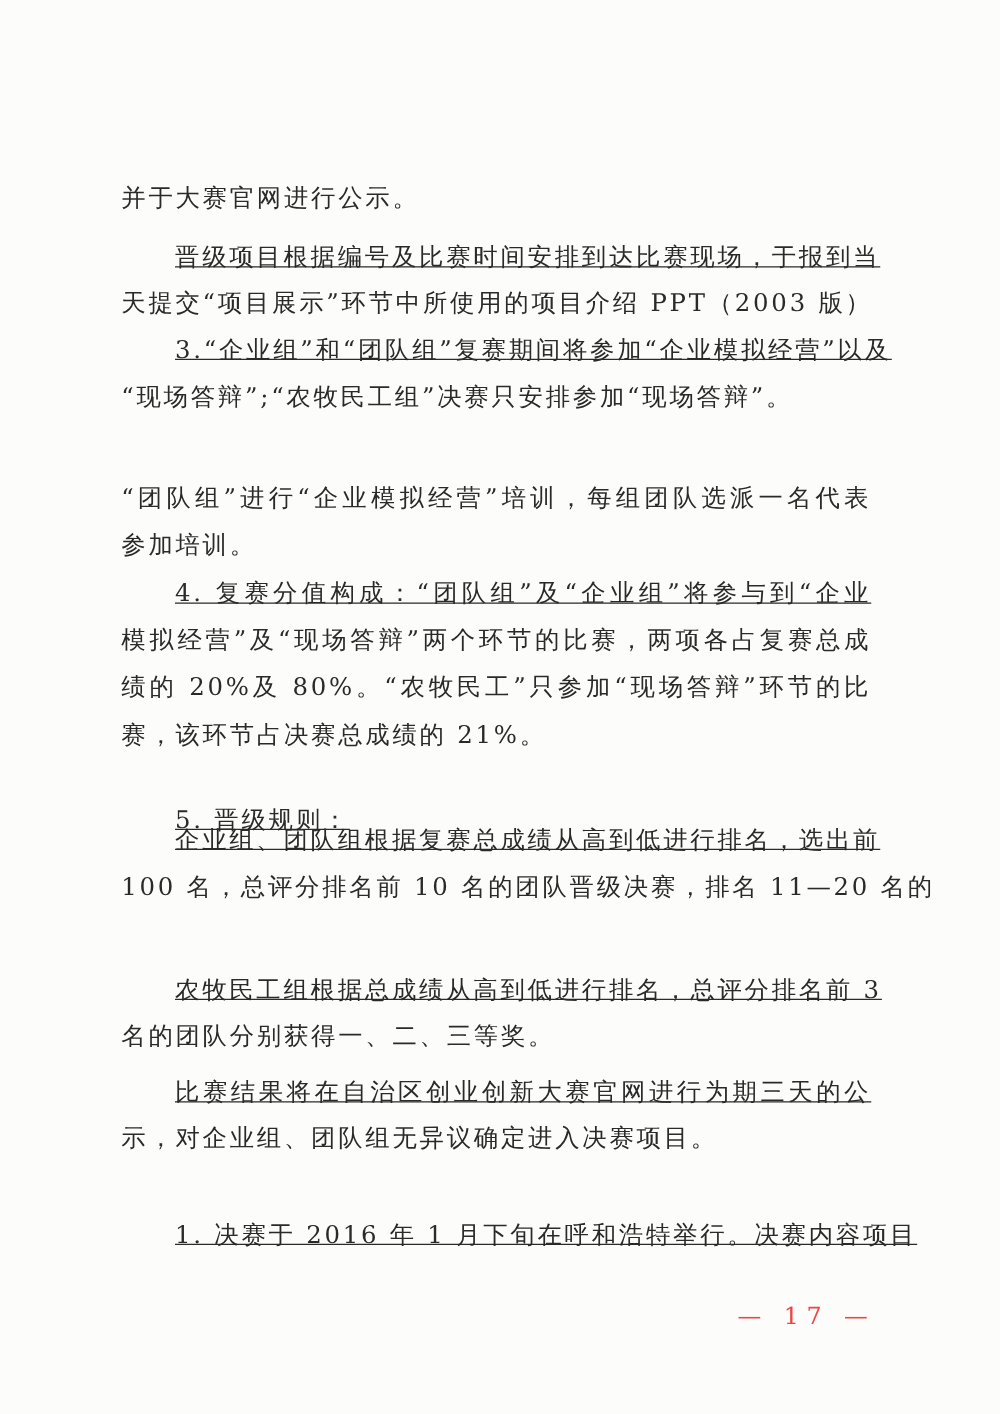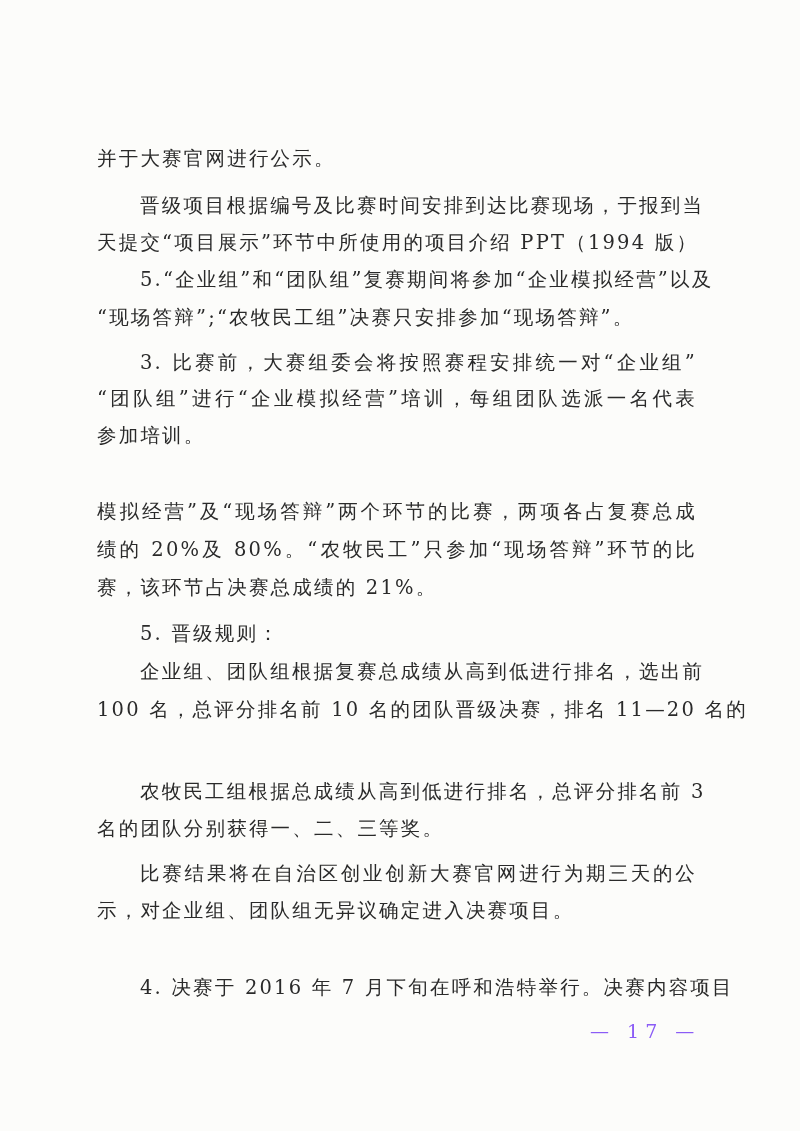--- a/index.html
+++ b/index.html
@@ -19,48 +19,48 @@
     position: absolute;
     left: 97px;
     width: 600px;
     font-size: 19.5px;
     line-height: 24px;
     white-space: nowrap;
     letter-spacing: 2.2px;
     text-align: justify;
     text-align-last: justify;
   }
-  .line.indent { left: 140px; width: 557px; }
+  .line.indent { left: 140px; width: 557px; text-decoration: underline; }
   .line.last { text-align-last: left; }
   .page-number {
     position: absolute;
-    left: 590px; top: 1019px;
+    left: 590px; top: 1041px;
     font-size: 19px;
     line-height: 24px;
     letter-spacing: 6px;
-    color: #8b5cf6;
+    color: #ef4444;
   }
 </style>
 </head>
 <body>
 
 <div class="page">
   <div class="line last" style="top:147px">并于大赛官网进行公示。</div>
   <div class="line indent" style="top:194px">晋级项目根据编号及比赛时间安排到达比赛现场，于报到当</div>
-  <div class="line" style="top:231px">天提交“项目展示”环节中所使用的项目介绍 PPT（1994 版）</div>
-  <div class="line indent" style="top:268px">5.“企业组”和“团队组”复赛期间将参加“企业模拟经营”以及</div>
+  <div class="line" style="top:231px">天提交“项目展示”环节中所使用的项目介绍 PPT（2003 版）</div>
+  <div class="line indent" style="top:268px">3.“企业组”和“团队组”复赛期间将参加“企业模拟经营”以及</div>
   <div class="line last" style="top:306px">“现场答辩”;“农牧民工组”决赛只安排参加“现场答辩”。</div>
-  <div class="line indent" style="top:351px">3. 比赛前，大赛组委会将按照赛程安排统一对“企业组”</div>
   <div class="line last" style="top:424px">参加培训。</div>
   <div class="line" style="top:387px">“团队组”进行“企业模拟经营”培训，每组团队选派一名代表</div>
+  <div class="line indent" style="top:463px">4. 复赛分值构成：“团队组”及“企业组”将参与到“企业</div>
   <div class="line" style="top:500px">模拟经营”及“现场答辩”两个环节的比赛，两项各占复赛总成</div>
   <div class="line" style="top:538px">绩的 20%及 80%。“农牧民工”只参加“现场答辩”环节的比</div>
   <div class="line last" style="top:576px">赛，该环节占决赛总成绩的 21%。</div>
-  <div class="line indent last" style="top:622px">5. 晋级规则：</div>
+  <div class="line indent last" style="top:644px">5. 晋级规则：</div>
   <div class="line indent" style="top:660px">企业组、团队组根据复赛总成绩从高到低进行排名，选出前</div>
   <div class="line" style="top:698px">100 名，总评分排名前 10 名的团队晋级决赛，排名 11—20 名的</div>
   <div class="line indent" style="top:780px">农牧民工组根据总成绩从高到低进行排名，总评分排名前 3</div>
   <div class="line last" style="top:817px">名的团队分别获得一、二、三等奖。</div>
   <div class="line last" style="top:899px">示，对企业组、团队组无异议确定进入决赛项目。</div>
   <div class="line indent" style="top:862px">比赛结果将在自治区创业创新大赛官网进行为期三天的公</div>
-  <div class="line indent" style="top:976px">4. 决赛于 2016 年 7 月下旬在呼和浩特举行。决赛内容项目</div>
+  <div class="line indent" style="top:976px">1. 决赛于 2016 年 1 月下旬在呼和浩特举行。决赛内容项目</div>
   <div class="page-number">— 17 —</div>
 </div>
 
 </body></html>

